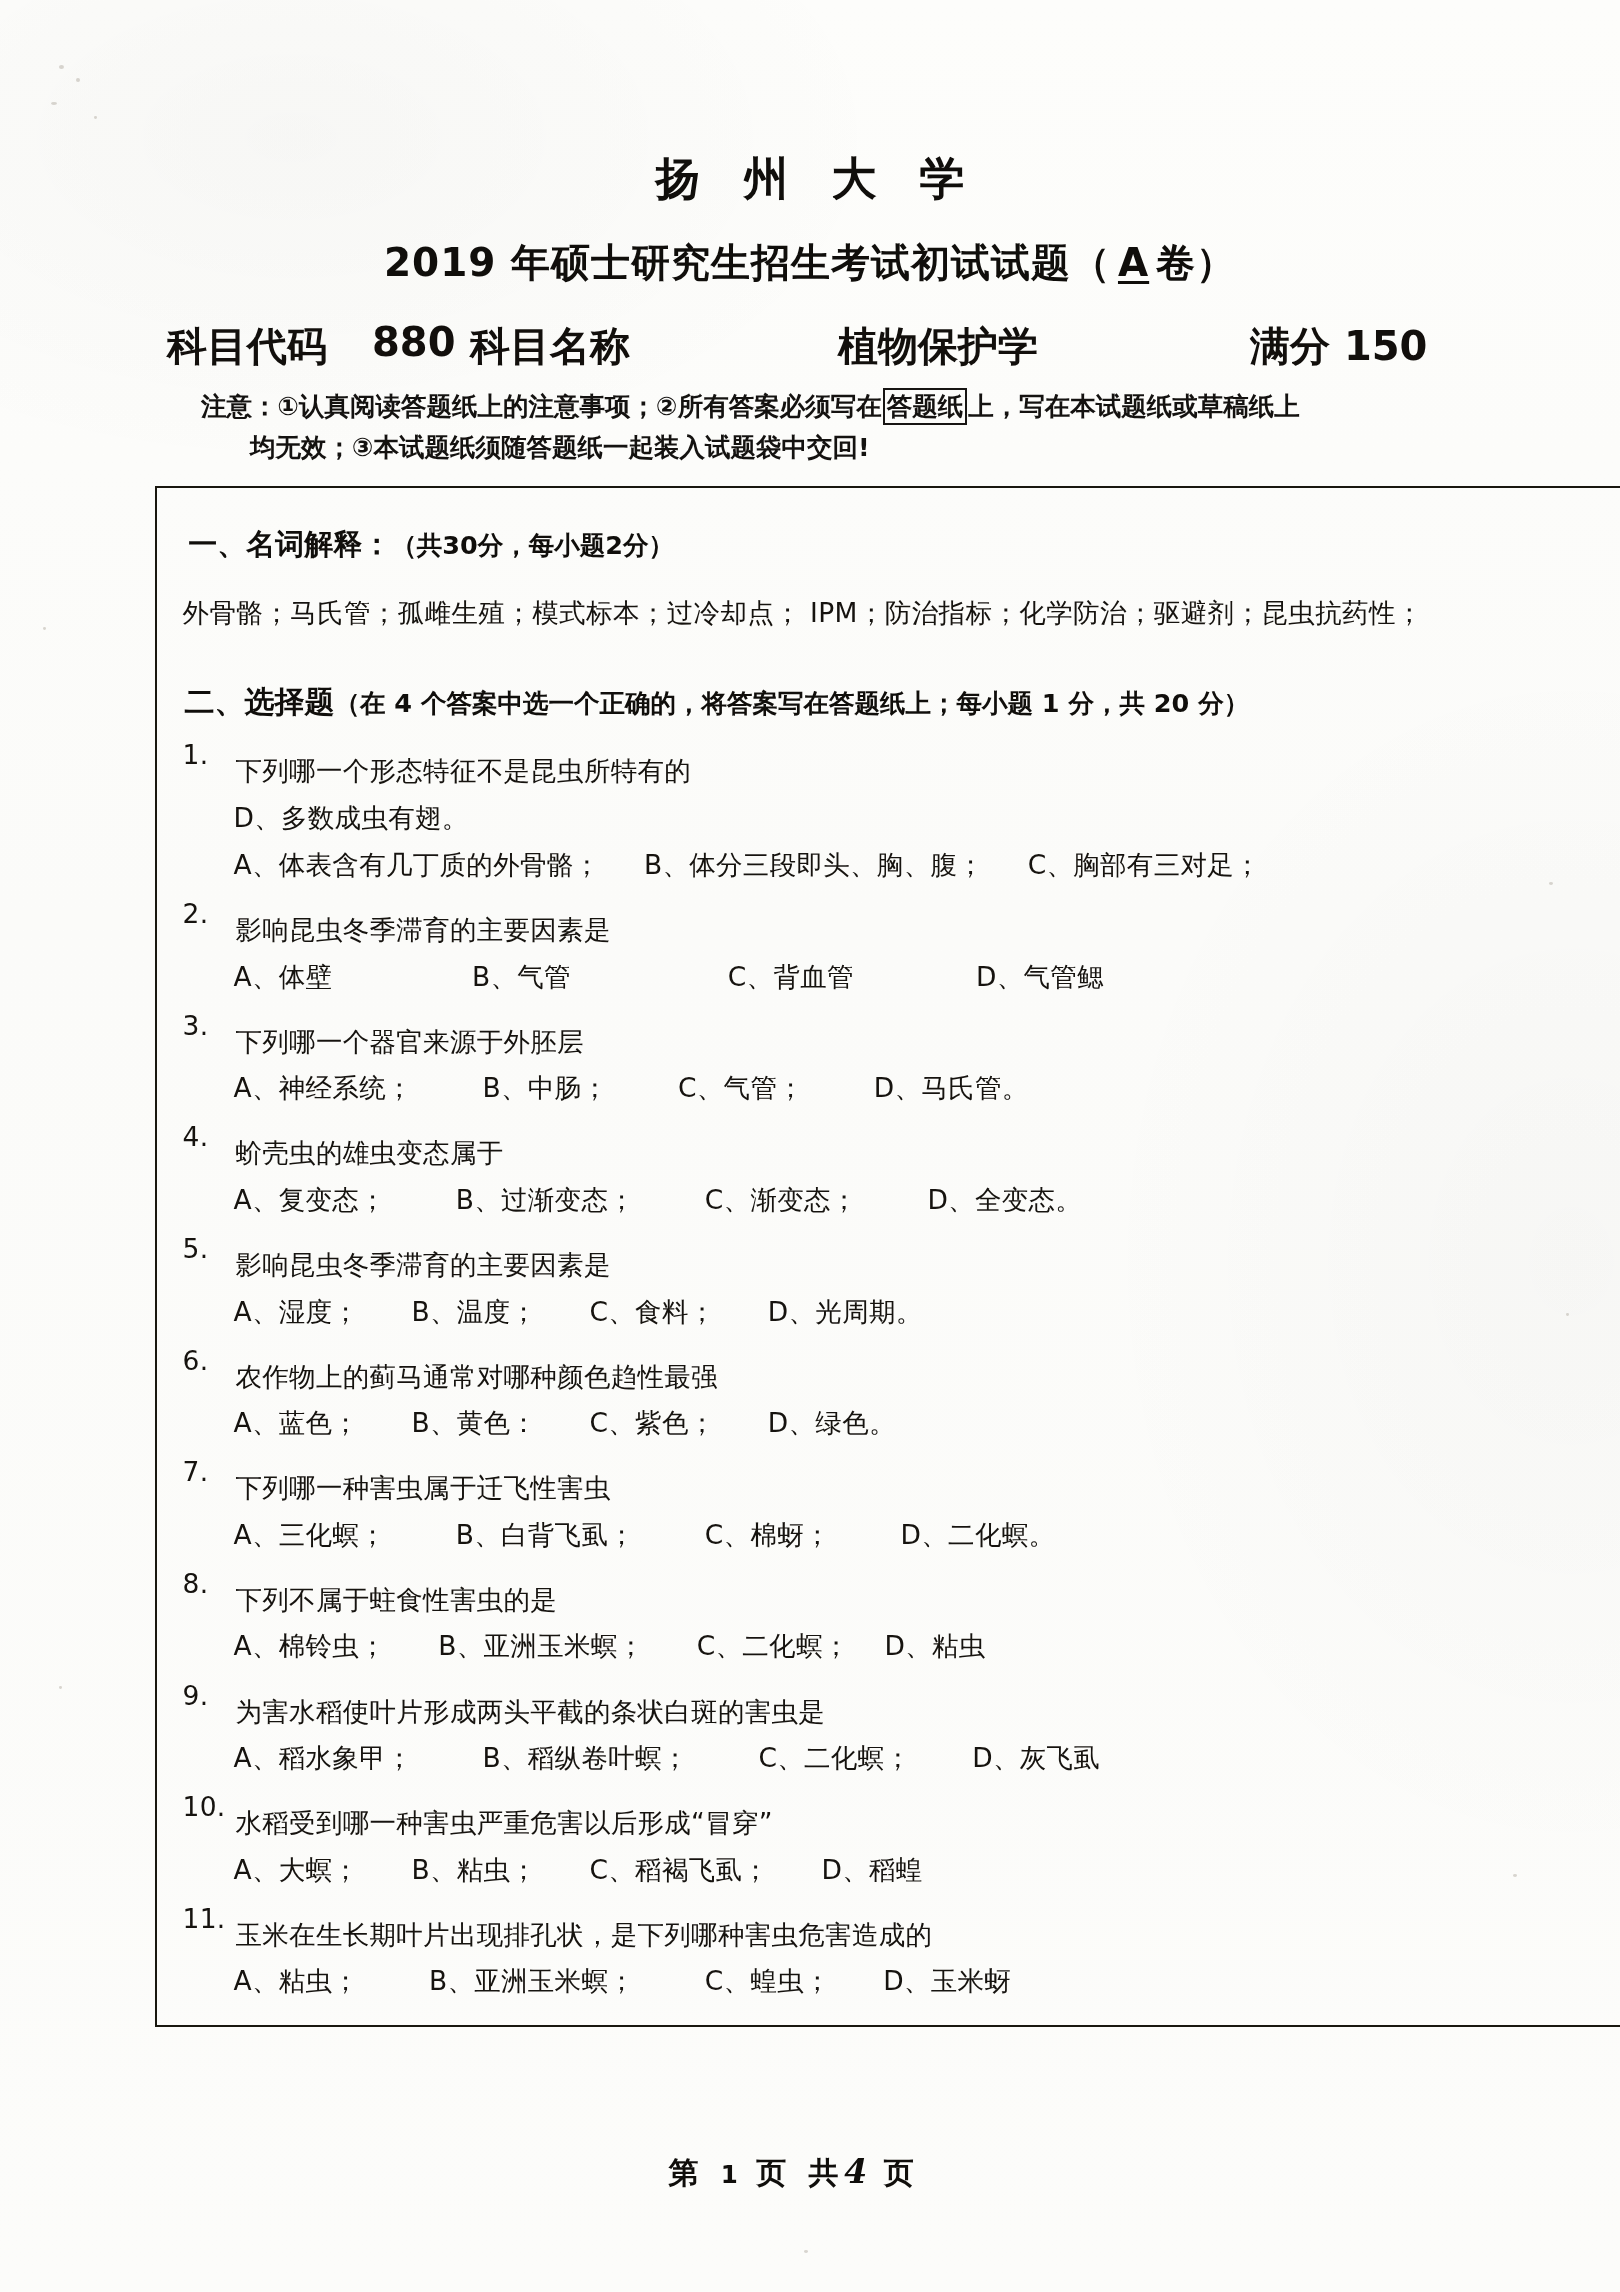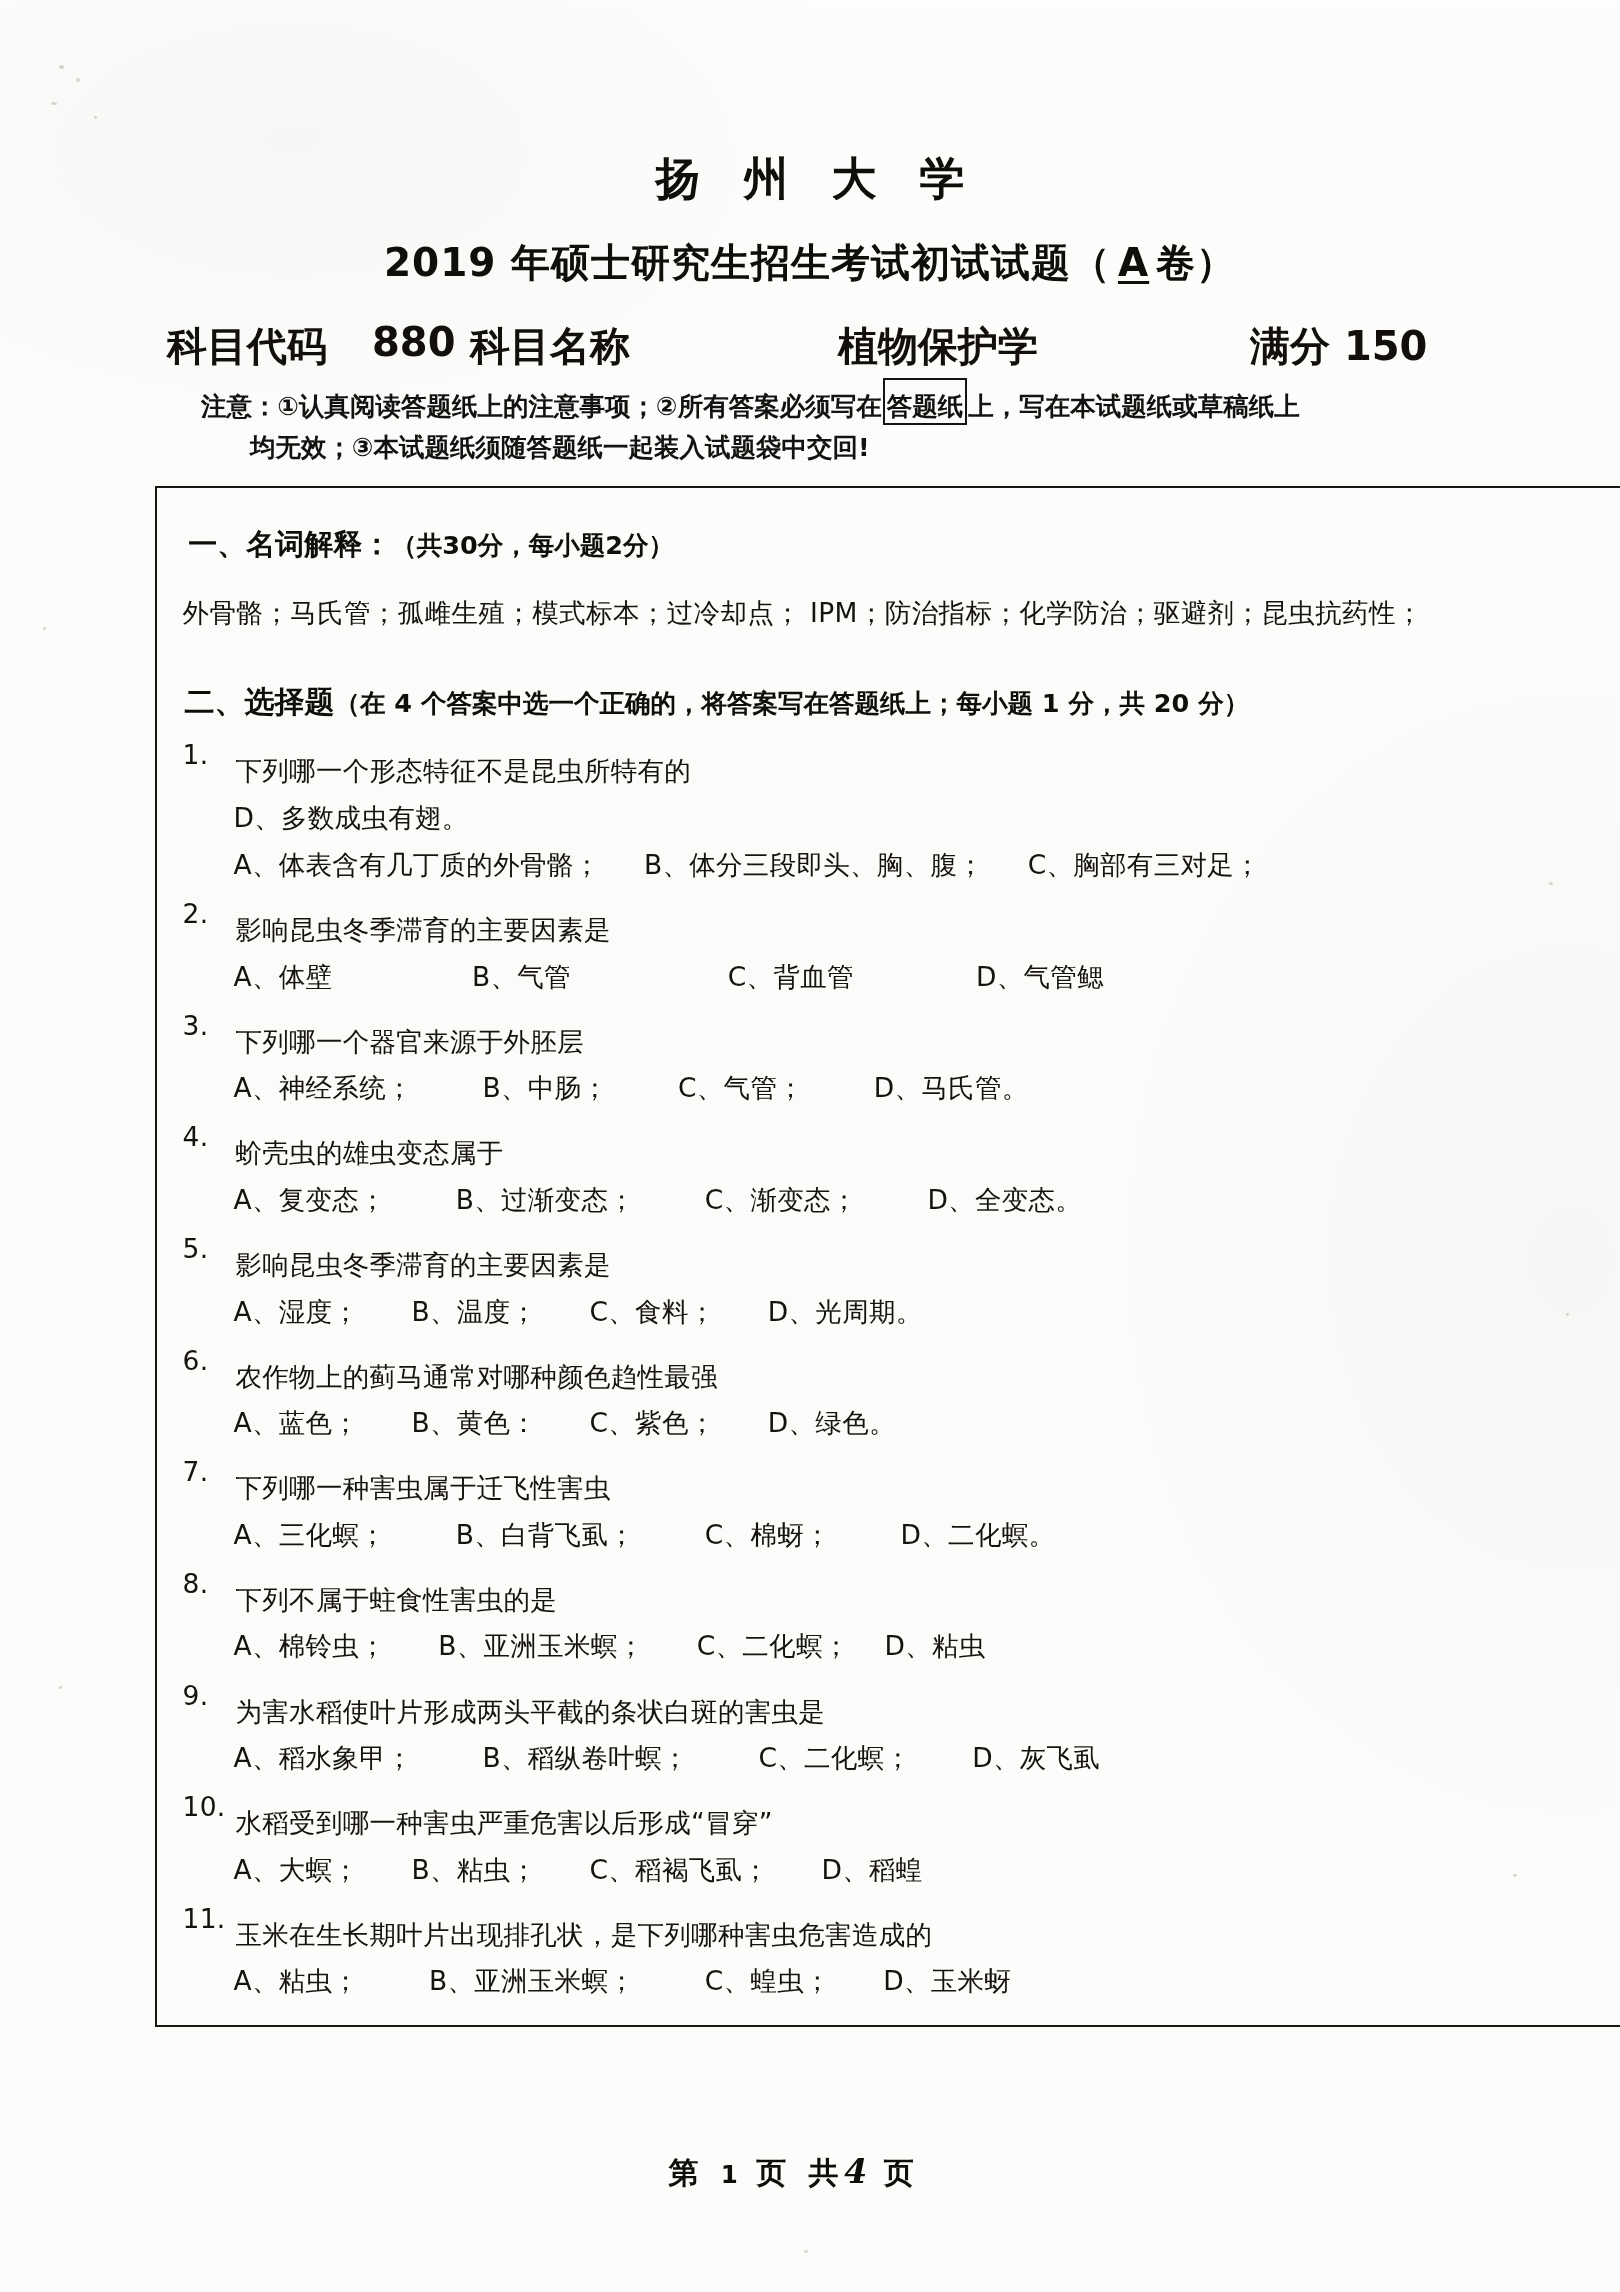--- a/index.html
+++ b/index.html
@@ -86,21 +86,21 @@
     font-size: 25.5px;
     font-weight: bold;
     font-family: "DejaVu Sans", "Liberation Sans", sans-serif;
     color: #141210;
     line-height: 1.62;
   }
   .notice-l1 { padding-left: 201px; white-space: nowrap; }
   .notice-l2 { padding-left: 250px; white-space: nowrap; }
   .boxed {
     border: 2px solid #171513;
-    padding: 11px 2px 2px 2px;
+    padding: 1px 2px 2px 2px;
     margin: 0 1px;
   }
 
   
   .exam-box {
     margin: 17.6px 0 0 0;
     position: relative;
     width: 1596px;
     margin-left: 155px;
     border: 2px solid #19170f;

